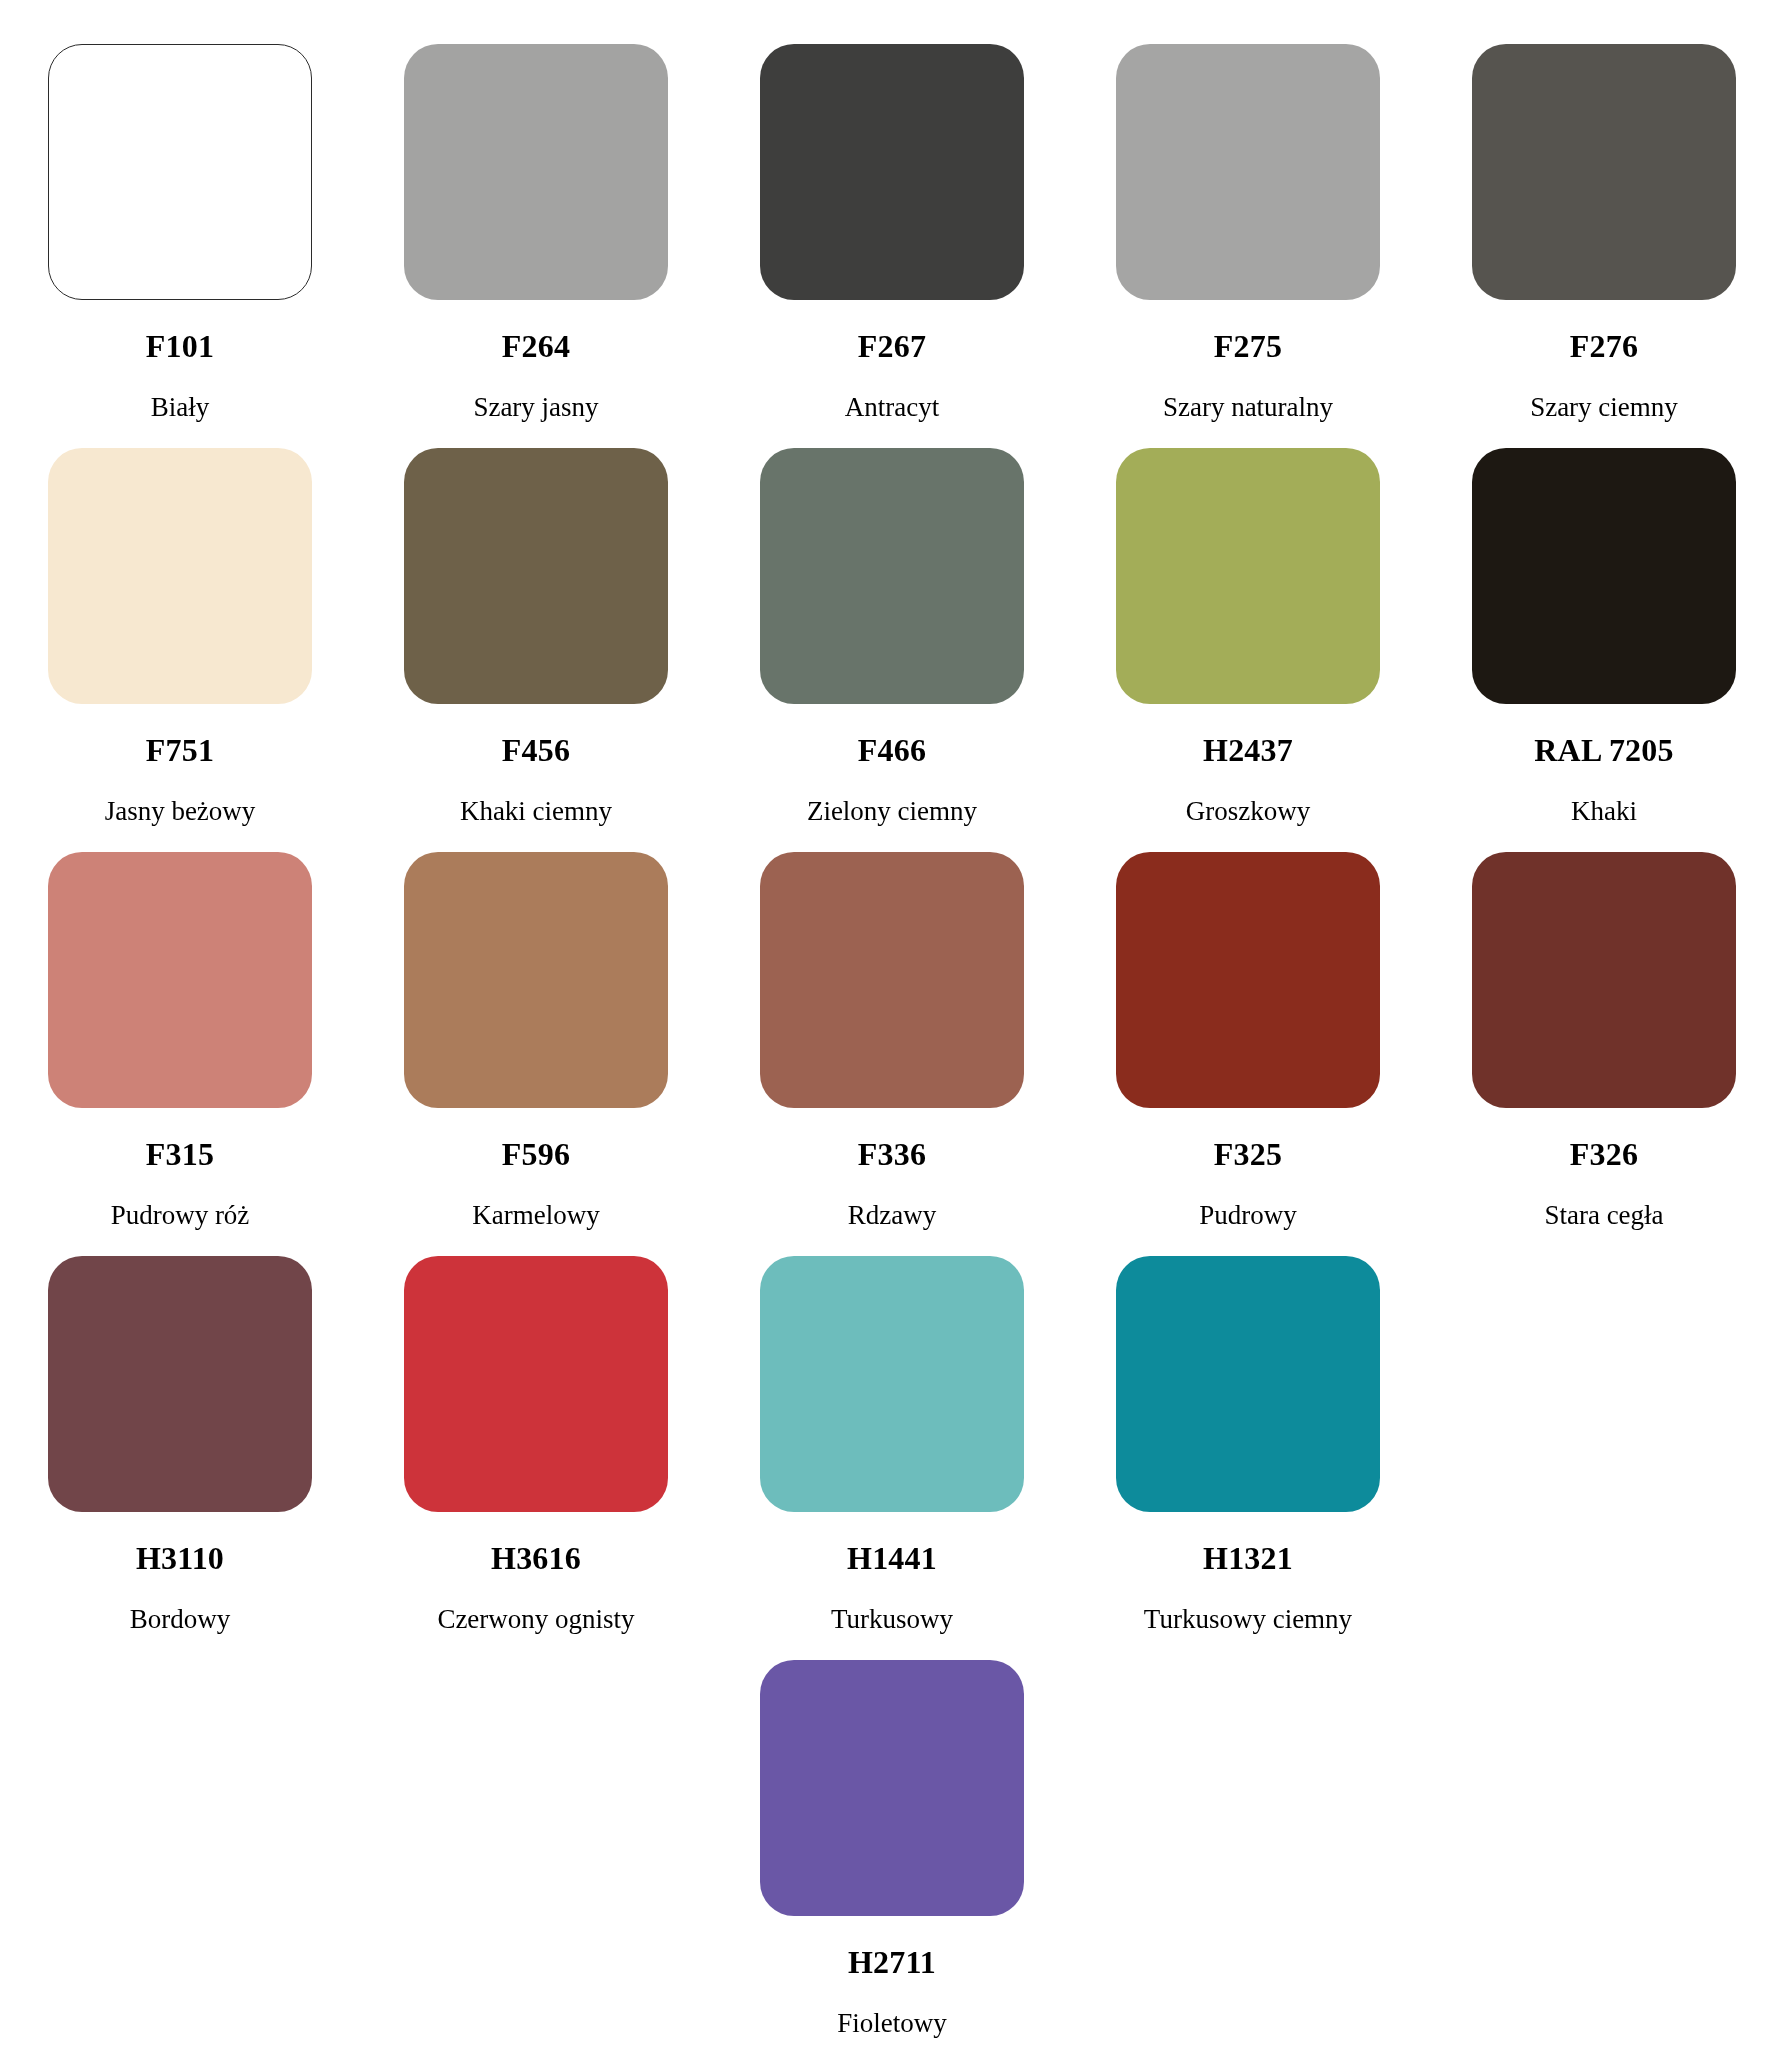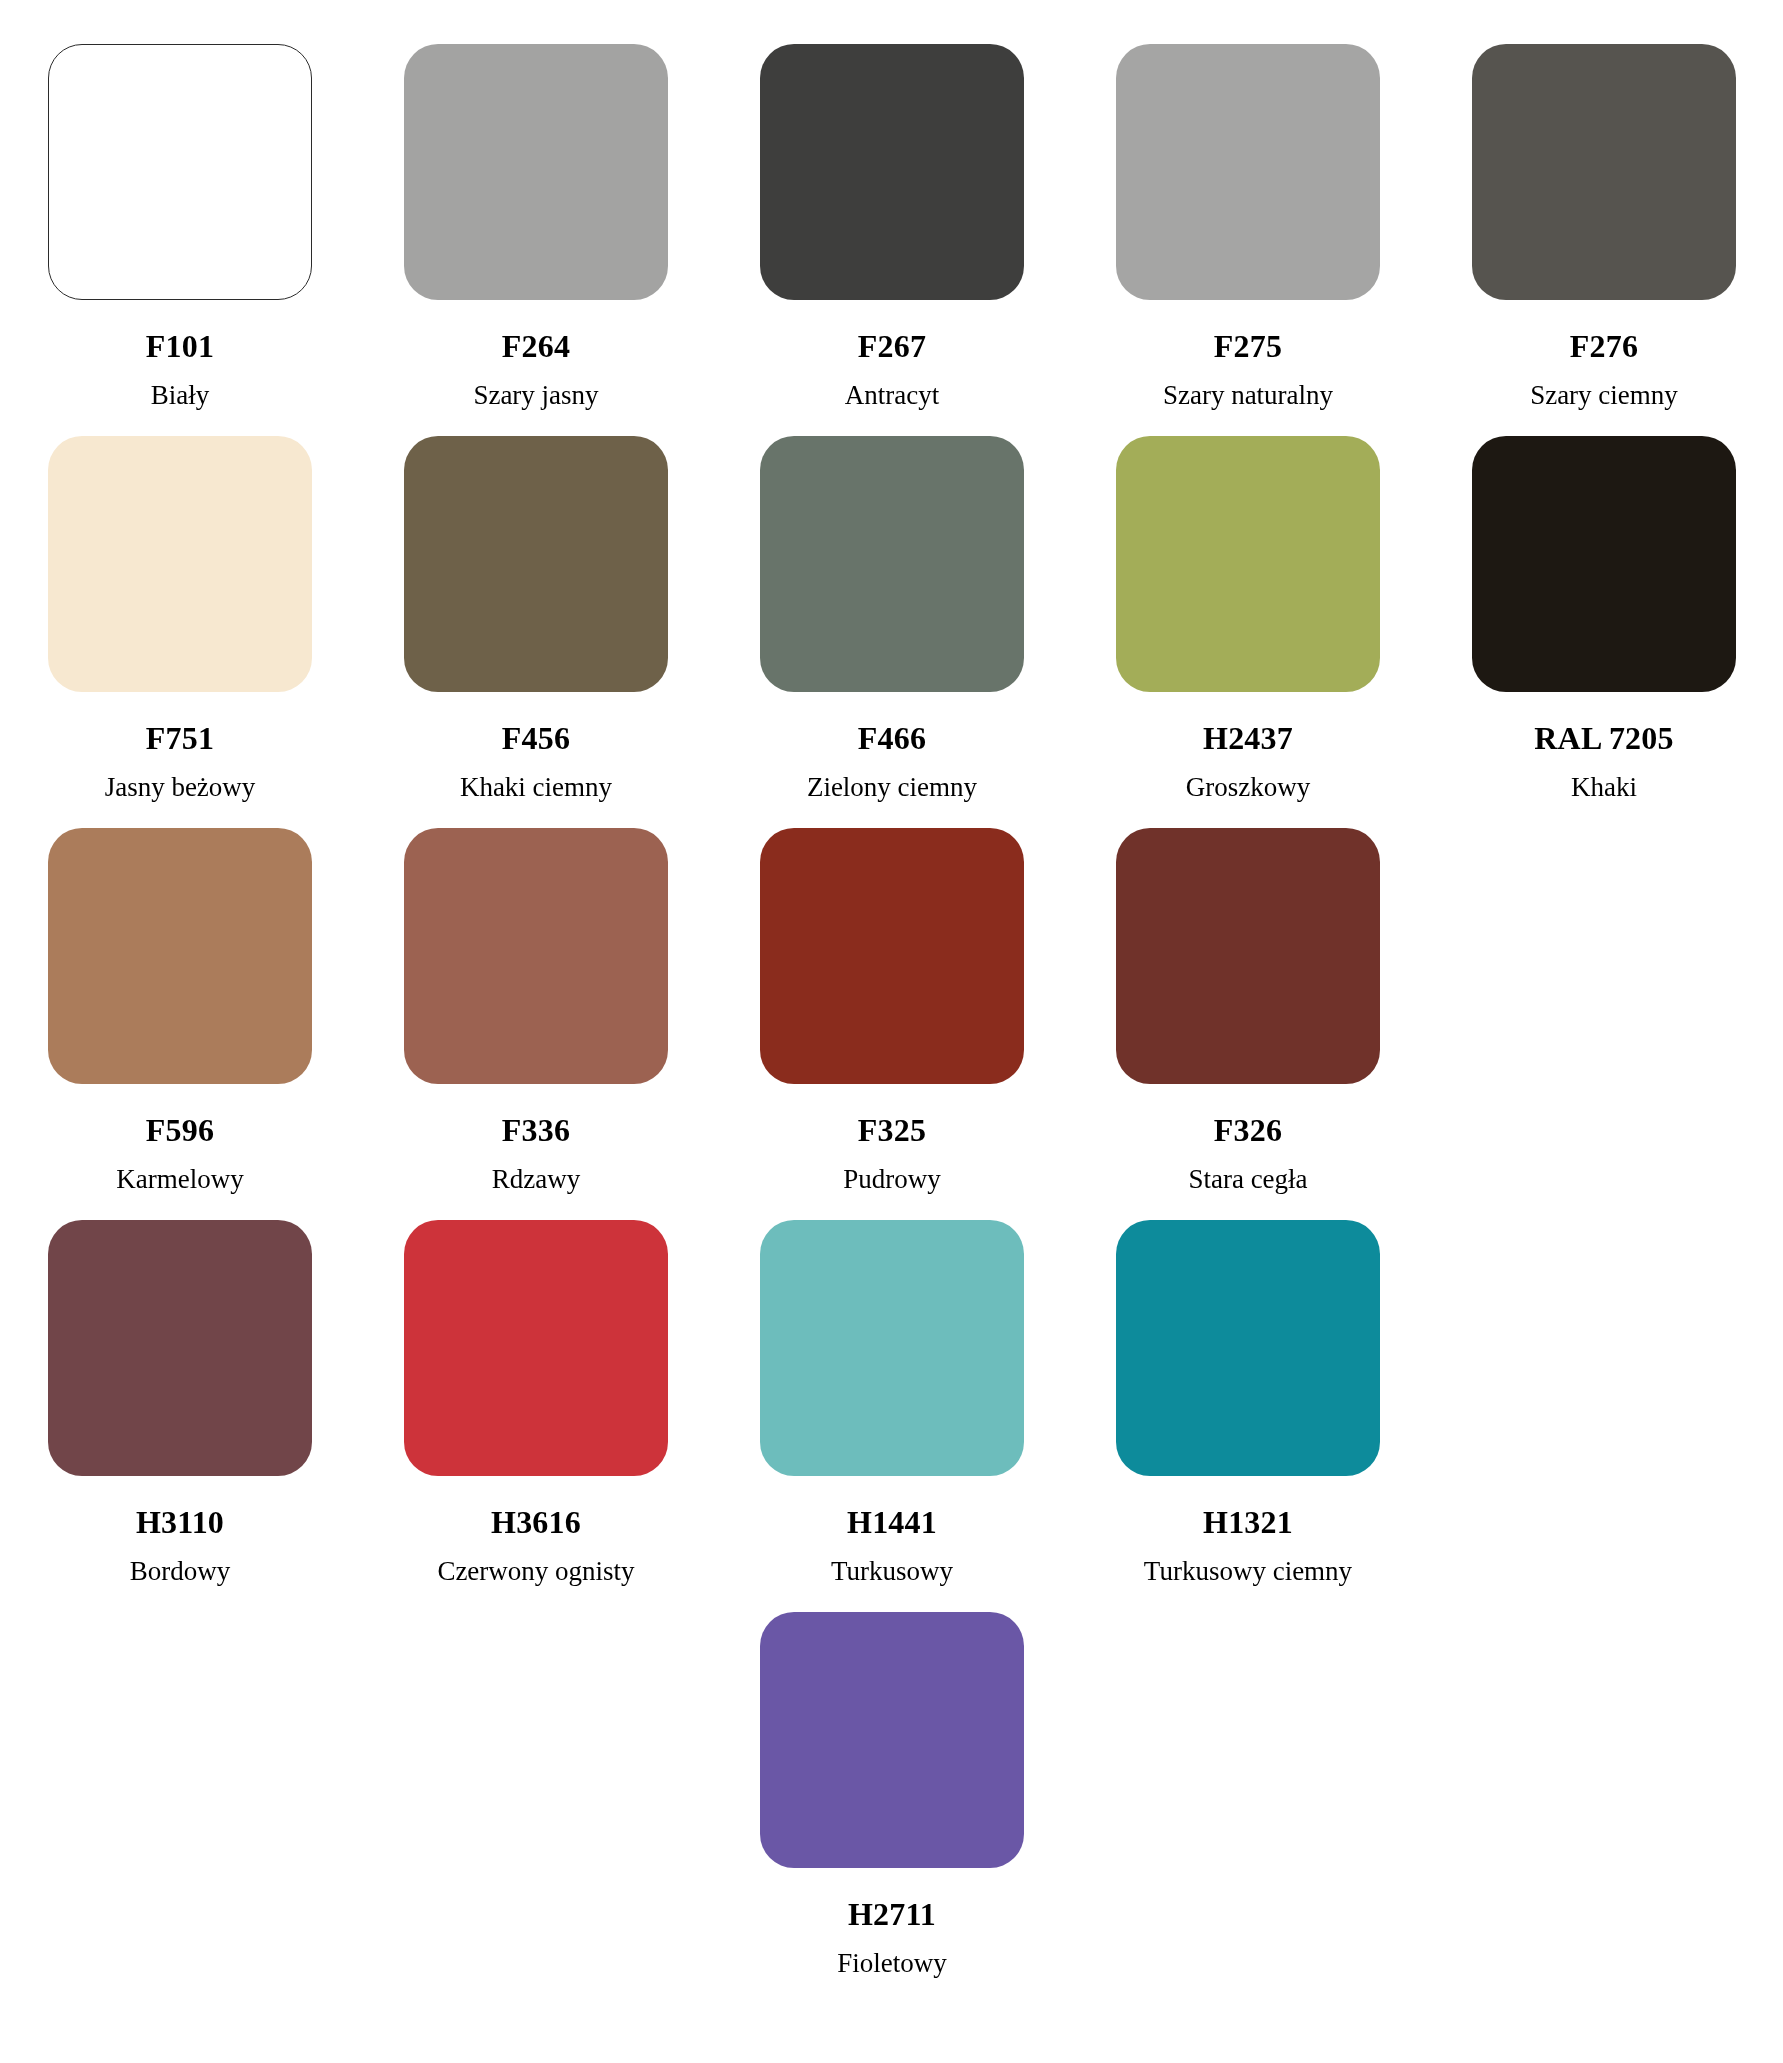--- a/index.html
+++ b/index.html
@@ -62,21 +62,21 @@
     margin-top: 30px;
     letter-spacing: 0.2px;
     white-space: nowrap;
     text-align: center;
   }
 
   .swatch-name {
     font-size: 27px;
     font-weight: 400;
     line-height: 1;
-    margin-top: 20px;
+    margin-top: 32px;
     white-space: nowrap;
     text-align: center;
   }
 
   
   .palette-grid.last-row {
     grid-template-columns: 356px;
   }
 </style>
 </head>
@@ -133,20 +133,25 @@
           <div class="swatch-name">Groszkowy</div>
         </div>
         <div class="swatch-cell">
           <div class="swatch-chip" style="background-color: rgb(29, 24, 18);"></div>
           <div class="swatch-code">RAL 7205</div>
           <div class="swatch-name">Khaki</div>
         </div>
       </div>
       <div class="palette-grid">
         <div class="swatch-cell">
+          <div class="swatch-chip" style="background-color: rgb(205, 130, 119);"></div>
+          <div class="swatch-code">F315</div>
+          <div class="swatch-name">Pudrowy róż</div>
+        </div>
+        <div class="swatch-cell">
           <div class="swatch-chip" style="background-color: rgb(171, 124, 91);"></div>
           <div class="swatch-code">F596</div>
           <div class="swatch-name">Karmelowy</div>
         </div>
         <div class="swatch-cell">
           <div class="swatch-chip" style="background-color: rgb(156, 98, 81);"></div>
           <div class="swatch-code">F336</div>
           <div class="swatch-name">Rdzawy</div>
         </div>
         <div class="swatch-cell">

